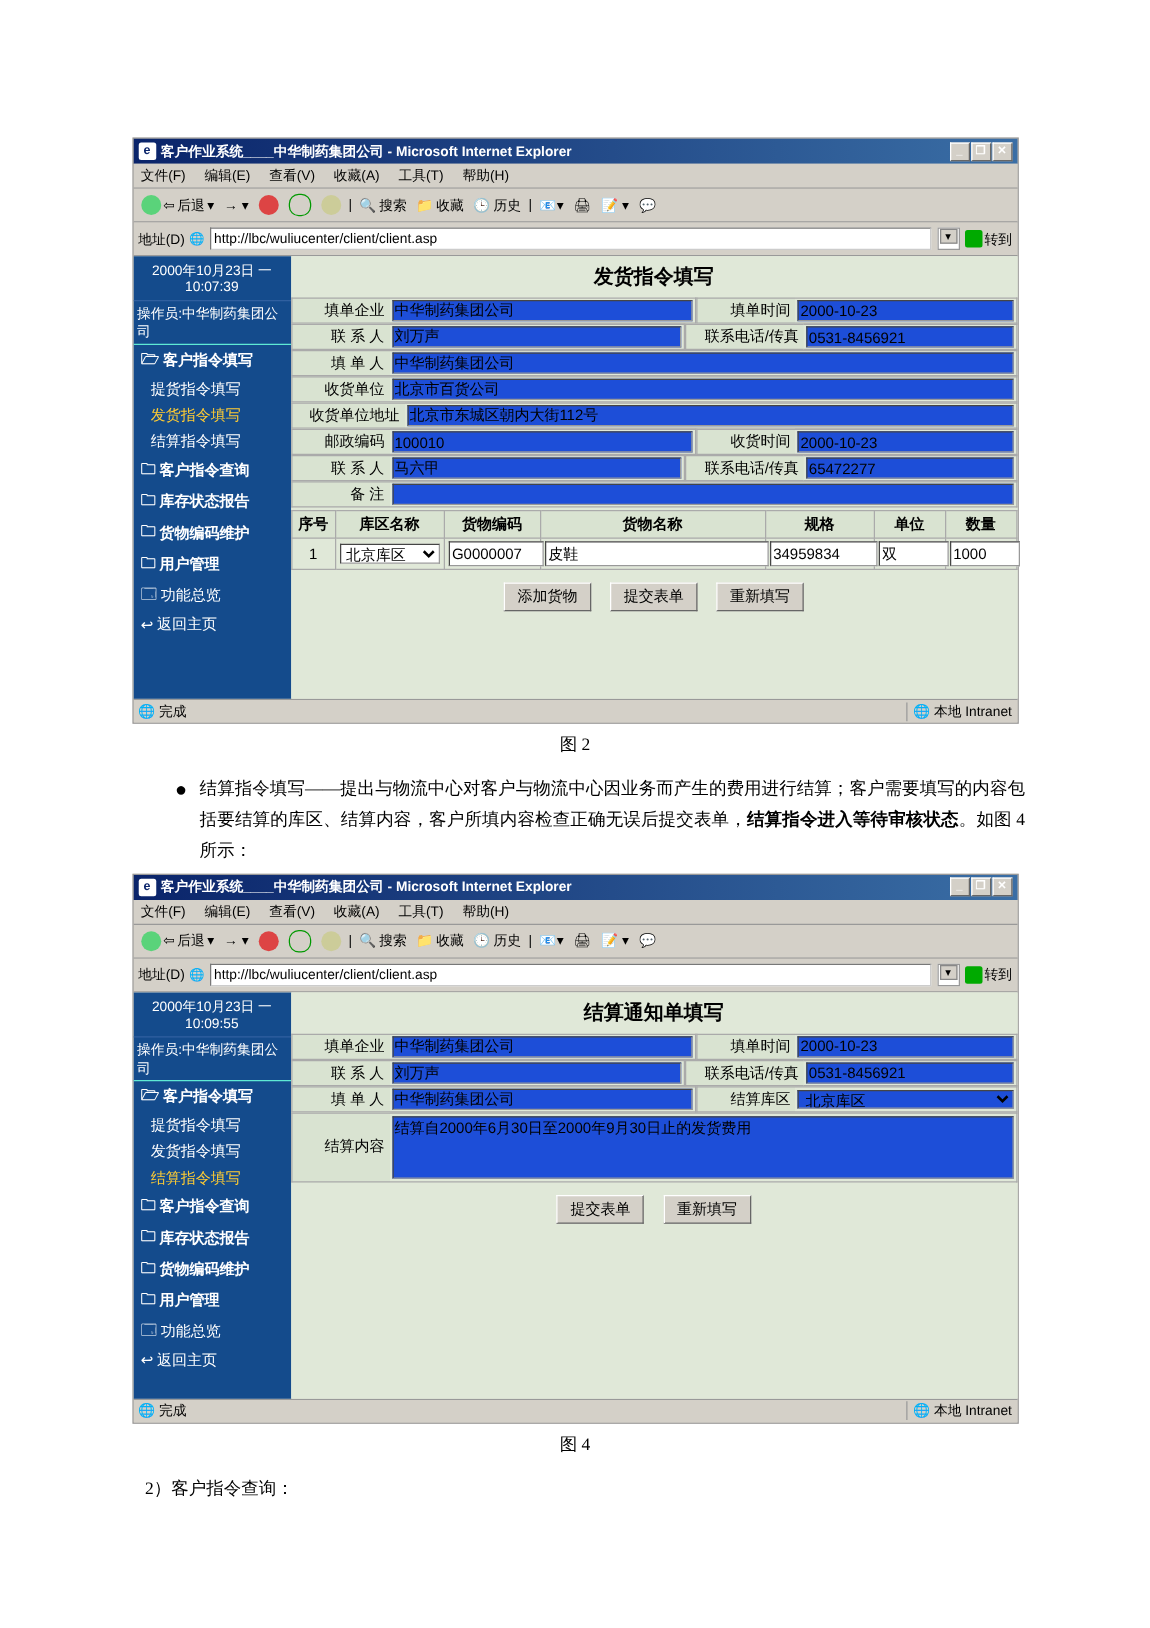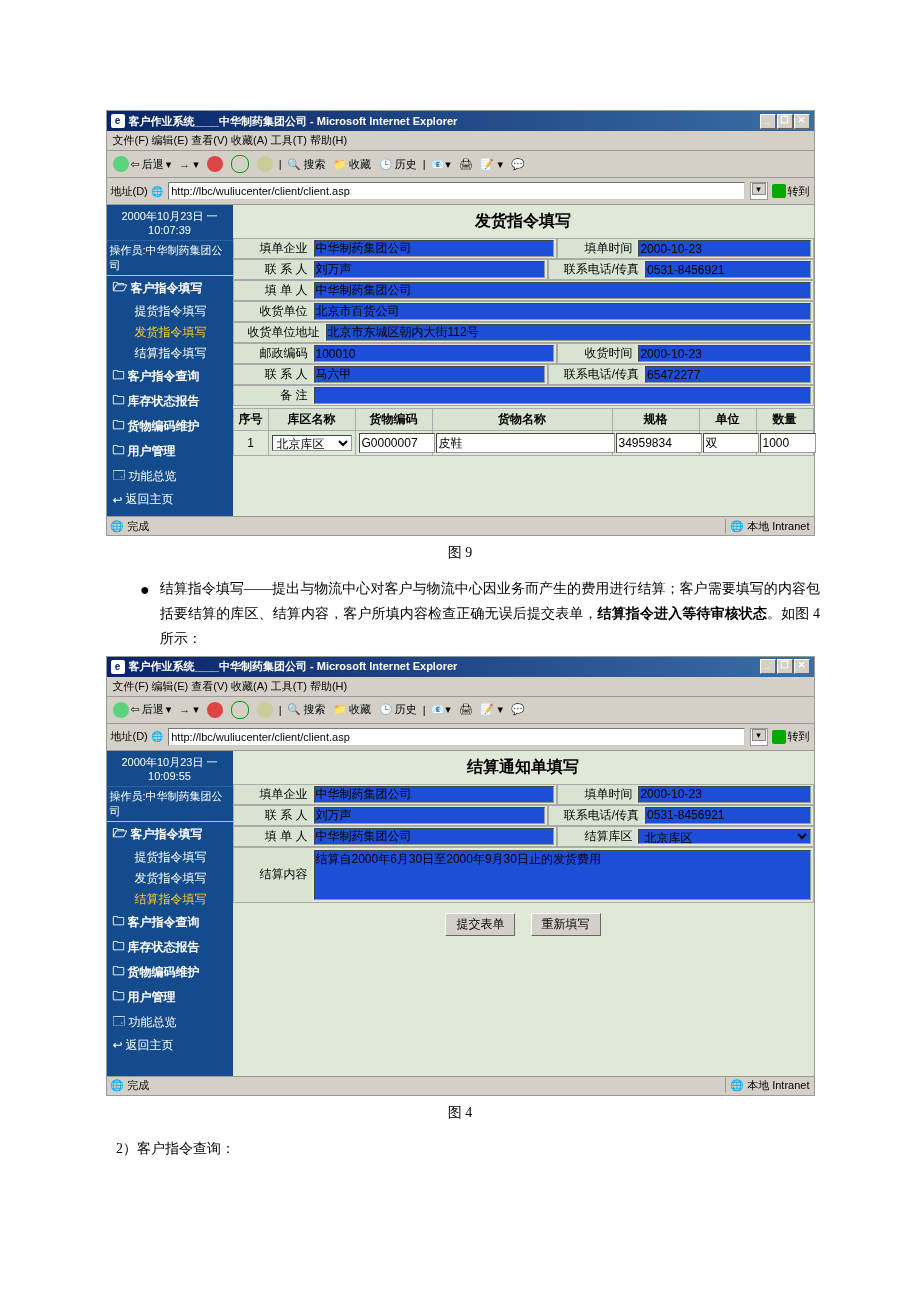--- a/index.html
+++ b/index.html
@@ -4,32 +4,32 @@
 <style>
 body{margin:0;font-family:"SimSun","Songti SC",serif;font-size:14px;background:#fff;color:#000;width:920px}
 .page{padding:110px 50px 60px 50px}
 .ie-window{border:1px solid #999;background:#d4d0c8;font-family:Tahoma,Arial,sans-serif;font-size:11px;margin:0 auto;width:707px}
 .titlebar{background:linear-gradient(to right,#0a246a,#3a6ea5);color:#fff;padding:2px 4px;display:flex;align-items:center;height:16px}
 .titlebar .ico{display:inline-block;width:14px;height:14px;background:#fff;border-radius:2px;margin-right:4px;font-size:10px;color:#0a246a;text-align:center;line-height:14px;font-weight:bold}
 .titlebar .t{flex:1;font-weight:bold}
 .winbtns{display:flex;gap:1px}
 .winbtn{width:14px;height:13px;background:#d4d0c8;border:1px solid #fff;border-right-color:#666;border-bottom-color:#666;font-size:9px;text-align:center;line-height:11px;font-family:Arial;font-weight:bold}
 .menubar{padding:2px 6px;border-bottom:1px solid #999;background:#d4d0c8}
-.menubar span{}
+.menubar span{margin-right:12px}
 .toolbar{padding:2px 4px;border-bottom:1px solid #999;display:flex;align-items:center;gap:4px;background:#d4d0c8;height:22px}
 .addrbar{padding:2px 4px;border-bottom:1px solid #999;display:flex;align-items:center;gap:4px;background:#d4d0c8;height:22px}
 .addrbar input{flex:1;height:16px;font-size:11px;border:1px inset #ccc;background:#fff;padding:0 2px}
 .go{display:flex;align-items:center;gap:2px}
 .go .gi{width:14px;height:14px;background:#0a0;border-radius:2px;display:inline-block}
 .content{display:flex;background:#e8efe2;min-height:300px}
 .sidebar{width:126px;background:#144b8c;color:#fff;font-size:12px;padding:0;flex-shrink:0}
 .sb-date{text-align:center;padding:4px 2px;font-size:11px;border-bottom:1px solid #3060a0}
 .sb-op{padding:2px 3px;font-size:11px;border-bottom:1px solid #5eead4}
 .sb-item{padding:2px 3px 2px 6px;white-space:nowrap;display:flex;align-items:center;gap:3px}
-.sb-item.sub{padding-left:28px}
+.sb-item.sub{padding-left:14px}
 .sb-item.bold{font-weight:bold}
 .sb-item.active{color:#ffcc33}
 .main{flex:1;background:#e0e8d8;position:relative}
 .main-title{text-align:center;font-weight:bold;font-size:16px;padding:6px 0;font-family:"SimSun"}
 .form-row{display:flex;height:21px;align-items:stretch}
 .form-lbl{background:#d9e3d1;border:1px solid #aaa;border-right:none;width:70px;text-align:right;padding:2px 4px;font-size:12px;display:flex;align-items:center;justify-content:flex-end}
 .form-val{border:1px solid #aaa;border-left:none;padding:0 2px;flex:1;display:flex;align-items:center}
 .form-val input,.form-val select,.form-val textarea{width:100%;font-size:12px;border:1px inset #999;background:#1d4ed8;font-family:inherit;padding:0 1px;height:15px}
 .form-val textarea{height:48px;resize:none}
 .grid{border-collapse:collapse;width:100%;margin-top:2px}
@@ -212,35 +212,40 @@
           <td style="width:28px">1</td>
           <td style="width:80px"><select><option>北京库区</option></select></td>
           <td style="width:70px"><input value="G0000007" style=""></td>
           <td><input value="皮鞋" style=""></td>
           <td style="width:80px"><input value="34959834" style=""></td>
           <td style="width:50px"><input value="双" style=""></td>
           <td style="width:50px"><input value="1000" style=""></td>
         </tr>
       </tbody>
           </table>
+      <div class="btnbar">
+        <span class="btn">添加货物</span>
+        <span class="btn">提交表单</span>
+        <span class="btn">重新填写</span>
+      </div>
       <div style="height:60px"></div>
     </div>
   </div>
   <div class="statusbar">
     <div class="left">
           <span>🌐</span>
           <span>完成</span>
         </div>
     <div class="zone">
           <span>🌐</span>
           <span>本地 Intranet</span>
         </div>
   </div>
 </div>
-<div class="cap">图 9</div>
+<div class="cap">图 2</div>
 
 <div class="bullet">
   <span class="dot">●</span>
   <span class="bt"><span>结算指令填写——提出与物流中心对客户与物流中心因业务而产生的费用进行结算；客户需要填写的内容包括要结算的库区、结算内容，客户所填内容检查正确无误后提交表单，</span><b>结算指令进入等待审核状态</b><span>。如图 4 所示：</span></span>
 </div>
 
 <div class="ie-window" style="margin-top:4px">
   <div class="titlebar">
     <span class="ico">e</span>
     <span class="t">客户作业系统____中华制药集团公司 - Microsoft Internet Explorer</span>

